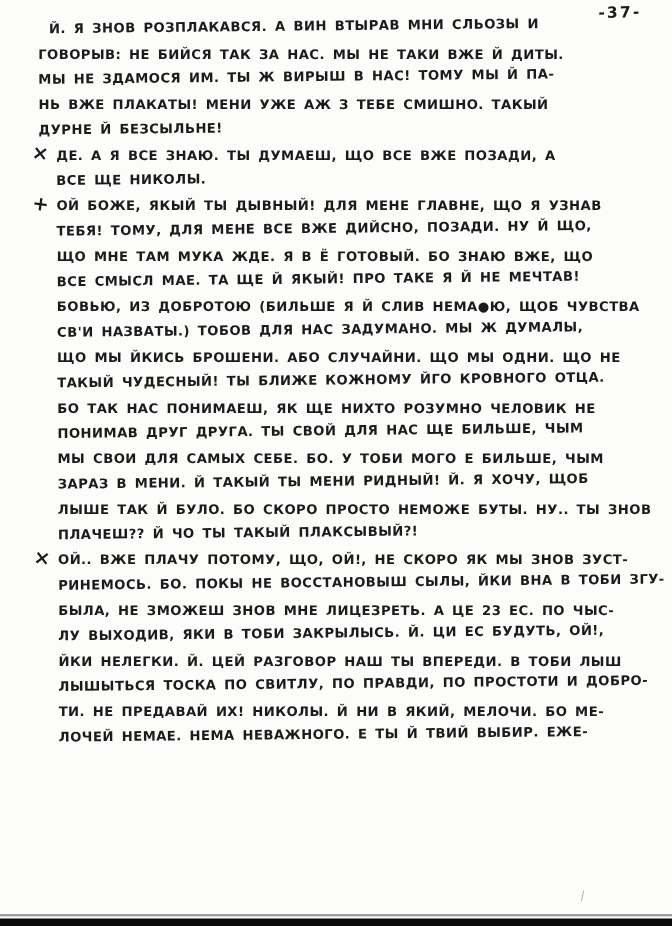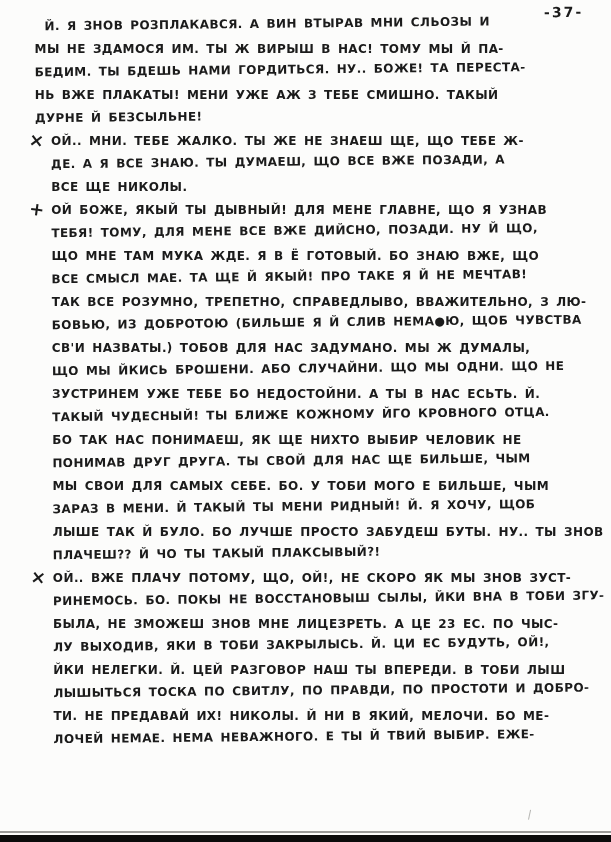--- a/index.html
+++ b/index.html
@@ -94,48 +94,45 @@
 </style>
 </head>
 <body>
 
 <div class="page">
   <div class="page-number">-37-</div>
 
   <div class="text-block" id="text-block">
       <div class="paragraph no-marker">
         <div class="hand-line">Й. Я ЗНОВ РОЗПЛАКАВСЯ. А ВИН ВТЫРАВ МНИ СЛЬОЗЫ И</div>
+        <div class="hand-line">ГОВОРЫВ: НЕ БИЙСЯ ТАК ЗА НАС. МЫ НЕ ТАКИ ВЖЕ Й ДИТЫ.</div>
         <div class="hand-line">МЫ НЕ ЗДАМОСЯ ИМ. ТЫ Ж ВИРЫШ В НАС! ТОМУ МЫ Й ПА-</div>
-        <div class="hand-line">БЕДИМ. ТЫ БДЕШЬ НАМИ ГОРДИТЬСЯ. НУ.. БОЖЕ! ТА ПЕРЕСТА-</div>
         <div class="hand-line">НЬ ВЖЕ ПЛАКАТЫ! МЕНИ УЖЕ АЖ З ТЕБЕ СМИШНО. ТАКЫЙ</div>
         <div class="hand-line">ДУРНЕ Й БЕЗСЫЛЬНЕ!</div>
       </div>
       <div class="paragraph">
         <span class="para-marker">×</span>
-        <div class="hand-line">ОЙ.. МНИ. ТЕБЕ ЖАЛКО. ТЫ ЖЕ НЕ ЗНАЕШ ЩЕ, ЩО ТЕБЕ Ж-</div>
         <div class="hand-line">ДЕ. А Я ВСЕ ЗНАЮ. ТЫ ДУМАЕШ, ЩО ВСЕ ВЖЕ ПОЗАДИ, А</div>
         <div class="hand-line">ВСЕ ЩЕ НИКОЛЫ.</div>
       </div>
       <div class="paragraph">
         <span class="para-marker">+</span>
         <div class="hand-line">ОЙ БОЖЕ, ЯКЫЙ ТЫ ДЫВНЫЙ! ДЛЯ МЕНЕ ГЛАВНЕ, ЩО Я УЗНАВ</div>
         <div class="hand-line">ТЕБЯ! ТОМУ, ДЛЯ МЕНЕ ВСЕ ВЖЕ ДИЙСНО, ПОЗАДИ. НУ Й ЩО,</div>
         <div class="hand-line">ЩО МНЕ ТАМ МУКА ЖДЕ. Я В Ё ГОТОВЫЙ. БО ЗНАЮ ВЖЕ, ЩО</div>
         <div class="hand-line">ВСЕ СМЫСЛ МАЕ. ТА ЩЕ Й ЯКЫЙ! ПРО ТАКЕ Я Й НЕ МЕЧТАВ!</div>
-        <div class="hand-line">ТАК ВСЕ РОЗУМНО, ТРЕПЕТНО, СПРАВЕДЛЫВО, ВВАЖИТЕЛЬНО, З ЛЮ-</div>
         <div class="hand-line">БОВЬЮ, ИЗ ДОБРОТОЮ (БИЛЬШЕ Я Й СЛИВ НЕМА●Ю, ЩОБ ЧУВСТВА</div>
         <div class="hand-line">СВ'И НАЗВАТЫ.) ТОБОВ ДЛЯ НАС ЗАДУМАНО. МЫ Ж ДУМАЛЫ,</div>
         <div class="hand-line">ЩО МЫ ЙКИСЬ БРОШЕНИ. АБО СЛУЧАЙНИ. ЩО МЫ ОДНИ. ЩО НЕ</div>
-        <div class="hand-line">ЗУСТРИНЕМ УЖЕ ТЕБЕ БО НЕДОСТОЙНИ. А ТЫ В НАС ЕСЬТЬ. Й.</div>
         <div class="hand-line">ТАКЫЙ ЧУДЕСНЫЙ! ТЫ БЛИЖЕ КОЖНОМУ ЙГО КРОВНОГО ОТЦА.</div>
-        <div class="hand-line">БО ТАК НАС ПОНИМАЕШ, ЯК ЩЕ НИХТО ВЫБИР ЧЕЛОВИК НЕ</div>
+        <div class="hand-line">БО ТАК НАС ПОНИМАЕШ, ЯК ЩЕ НИХТО РОЗУМНО ЧЕЛОВИК НЕ</div>
         <div class="hand-line">ПОНИМАВ ДРУГ ДРУГА. ТЫ СВОЙ ДЛЯ НАС ЩЕ БИЛЬШЕ, ЧЫМ</div>
         <div class="hand-line">МЫ СВОИ ДЛЯ САМЫХ СЕБЕ. БО. У ТОБИ МОГО Е БИЛЬШЕ, ЧЫМ</div>
         <div class="hand-line">ЗАРАЗ В МЕНИ. Й ТАКЫЙ ТЫ МЕНИ РИДНЫЙ! Й. Я ХОЧУ, ЩОБ</div>
-        <div class="hand-line">ЛЫШЕ ТАК Й БУЛО. БО ЛУЧШЕ ПРОСТО ЗАБУДЕШ БУТЫ. НУ.. ТЫ ЗНОВ</div>
+        <div class="hand-line">ЛЫШЕ ТАК Й БУЛО. БО СКОРО ПРОСТО НЕМОЖЕ БУТЫ. НУ.. ТЫ ЗНОВ</div>
         <div class="hand-line">ПЛАЧЕШ?? Й ЧО ТЫ ТАКЫЙ ПЛАКСЫВЫЙ?!</div>
       </div>
       <div class="paragraph">
         <span class="para-marker">×</span>
         <div class="hand-line">ОЙ.. ВЖЕ ПЛАЧУ ПОТОМУ, ЩО, ОЙ!, НЕ СКОРО ЯК МЫ ЗНОВ ЗУСТ-</div>
         <div class="hand-line">РИНЕМОСЬ. БО. ПОКЫ НЕ ВОССТАНОВЫШ СЫЛЫ, ЙКИ ВНА В ТОБИ ЗГУ-</div>
         <div class="hand-line">БЫЛА, НЕ ЗМОЖЕШ ЗНОВ МНЕ ЛИЦЕЗРЕТЬ. А ЦЕ 23 ЕС. ПО ЧЫС-</div>
         <div class="hand-line">ЛУ ВЫХОДИВ, ЯКИ В ТОБИ ЗАКРЫЛЫСЬ. Й. ЦИ ЕС БУДУТЬ, ОЙ!,</div>
         <div class="hand-line">ЙКИ НЕЛЕГКИ. Й. ЦЕЙ РАЗГОВОР НАШ ТЫ ВПЕРЕДИ. В ТОБИ ЛЫШ</div>
         <div class="hand-line">ЛЫШЫТЬСЯ ТОСКА ПО СВИТЛУ, ПО ПРАВДИ, ПО ПРОСТОТИ И ДОБРО-</div>

